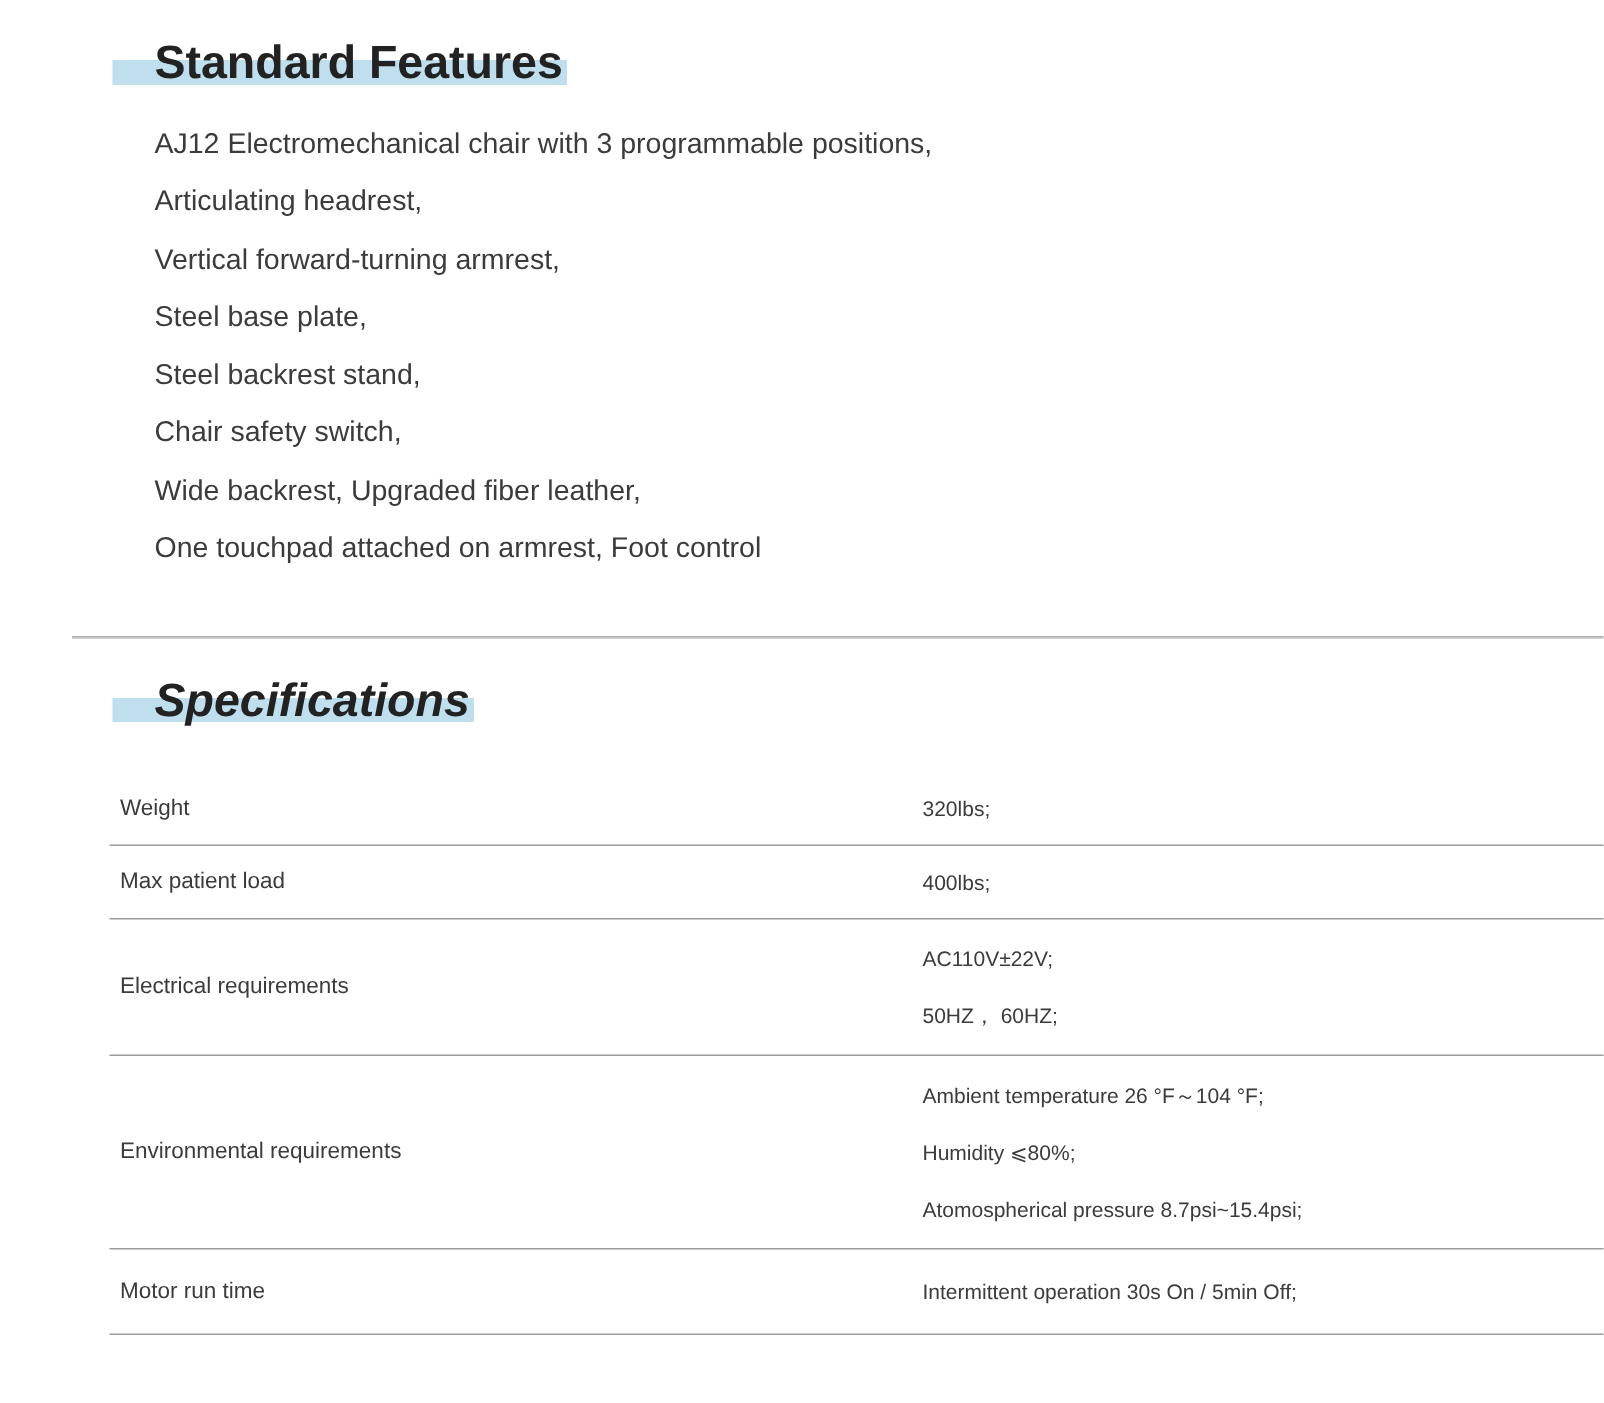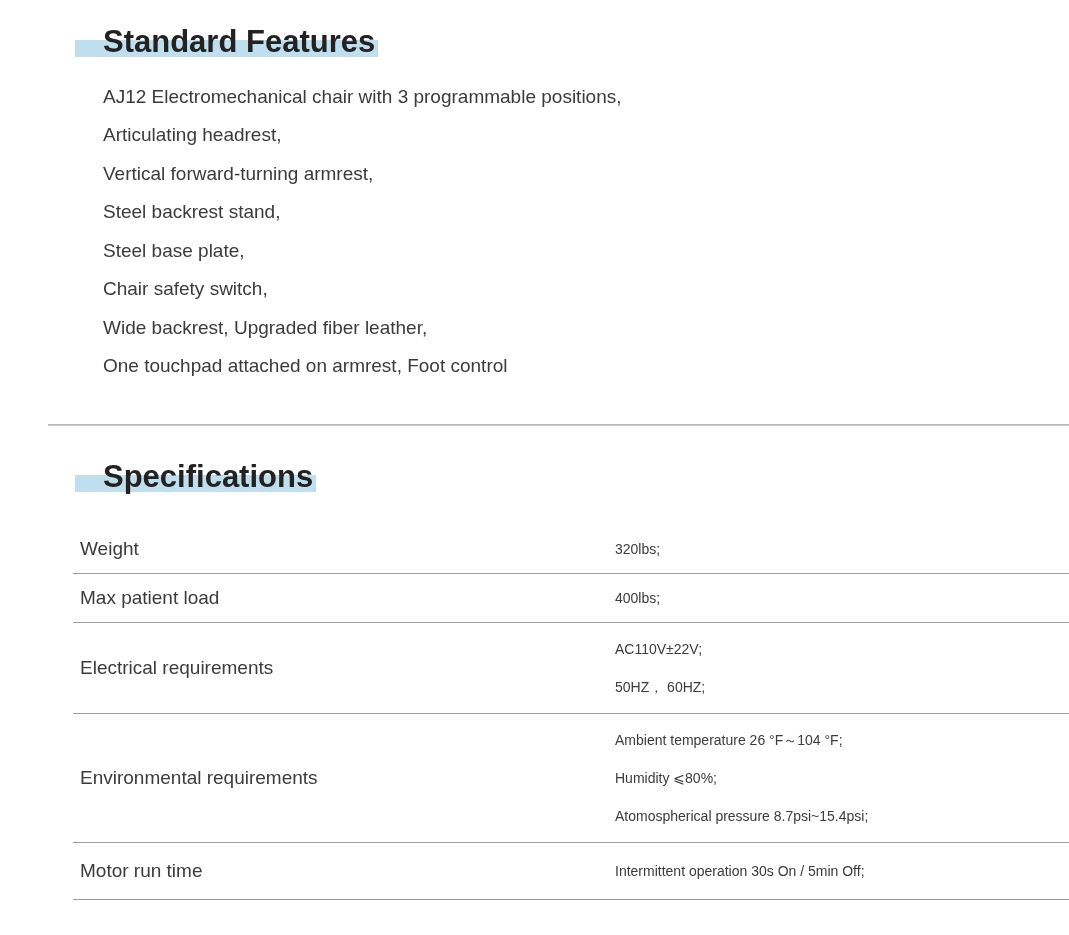--- a/index.html
+++ b/index.html
@@ -42,64 +42,65 @@
     line-height:38.5px;
     color:var(--text);
   }
   .divider{
     margin:38px 0 0 20px;
     width:1028px;
     height:2px;
     background:linear-gradient(to bottom,var(--divider),#dcdcdc);
   }
   .spec-heading{
-    margin-top:33px;
+    margin-top:23px;
+    font-style:italic;
   }
   .spec-table{
     margin:30px 0 0 17px;
     width:1029px;
   }
   .spec-row{
     display:grid;
     grid-template-columns:486px 1fr;
     align-items:center;
     border-bottom:1px solid var(--line);
     padding:5px 0;
   }
   .spec-row.tall{
     padding:7px 0;
   }
   .spec-row.last{
     padding:9px 0;
   }
   .spec-label{
     padding-left:7px;
-    font-size:19px;
+    font-size:15px;
     line-height:38px;
   }
   .val-line{
     font-size:14px;
     line-height:38px;
   }
 </style>
 </head>
 <body>
 
 <main>
 
   <h1 class="section-heading">
     <span class="hl">Standard Features</span>
   </h1>
 
   <div class="features">
     <div class="feature-line">AJ12 Electromechanical chair with 3 programmable positions,</div>
     <div class="feature-line">Articulating headrest,</div>
     <div class="feature-line">Vertical forward-turning armrest,</div>
+    <div class="feature-line">Steel base plate,</div>
     <div class="feature-line">Steel backrest stand,</div>
-    <div class="feature-line">Steel base plate,</div>
     <div class="feature-line">Chair safety switch,</div>
     <div class="feature-line">Wide backrest, Upgraded fiber leather,</div>
     <div class="feature-line">One touchpad attached on armrest, Foot control</div>
   </div>
 
   <div class="divider"></div>
 
   <h1 class="section-heading spec-heading">
     <span class="hl">Specifications</span>
   </h1>

